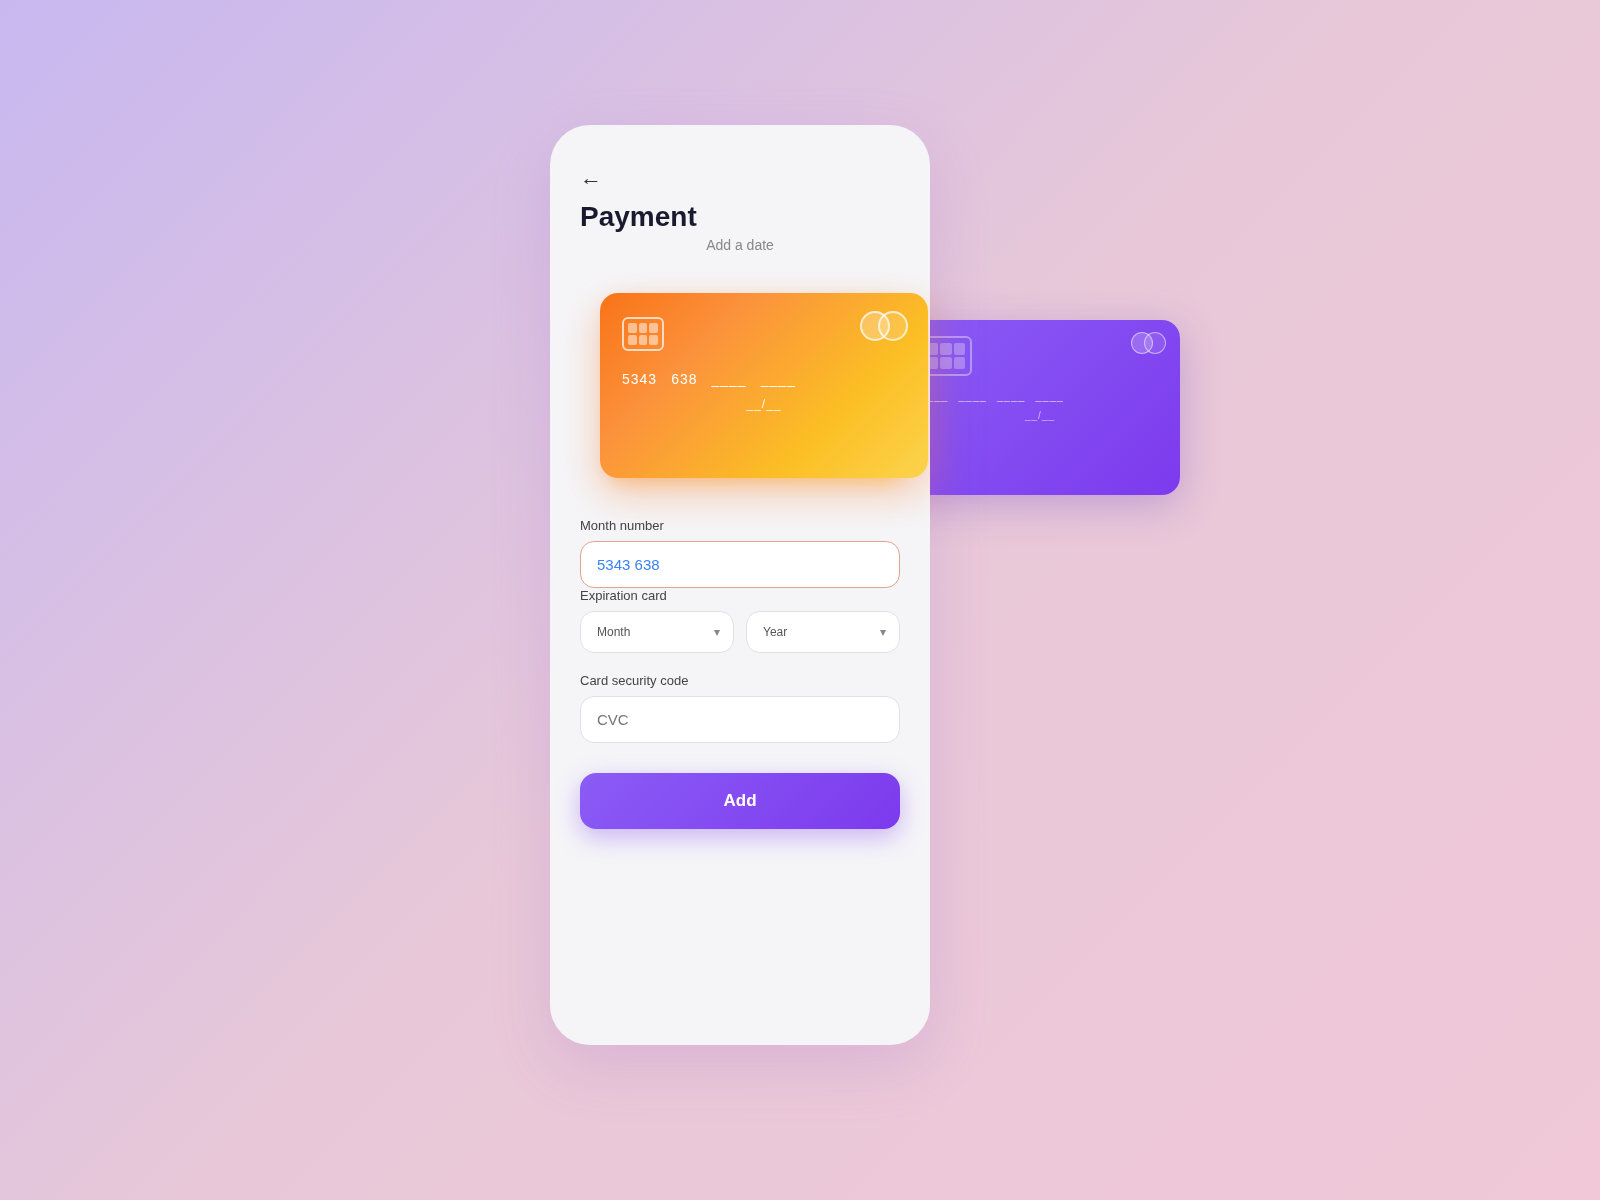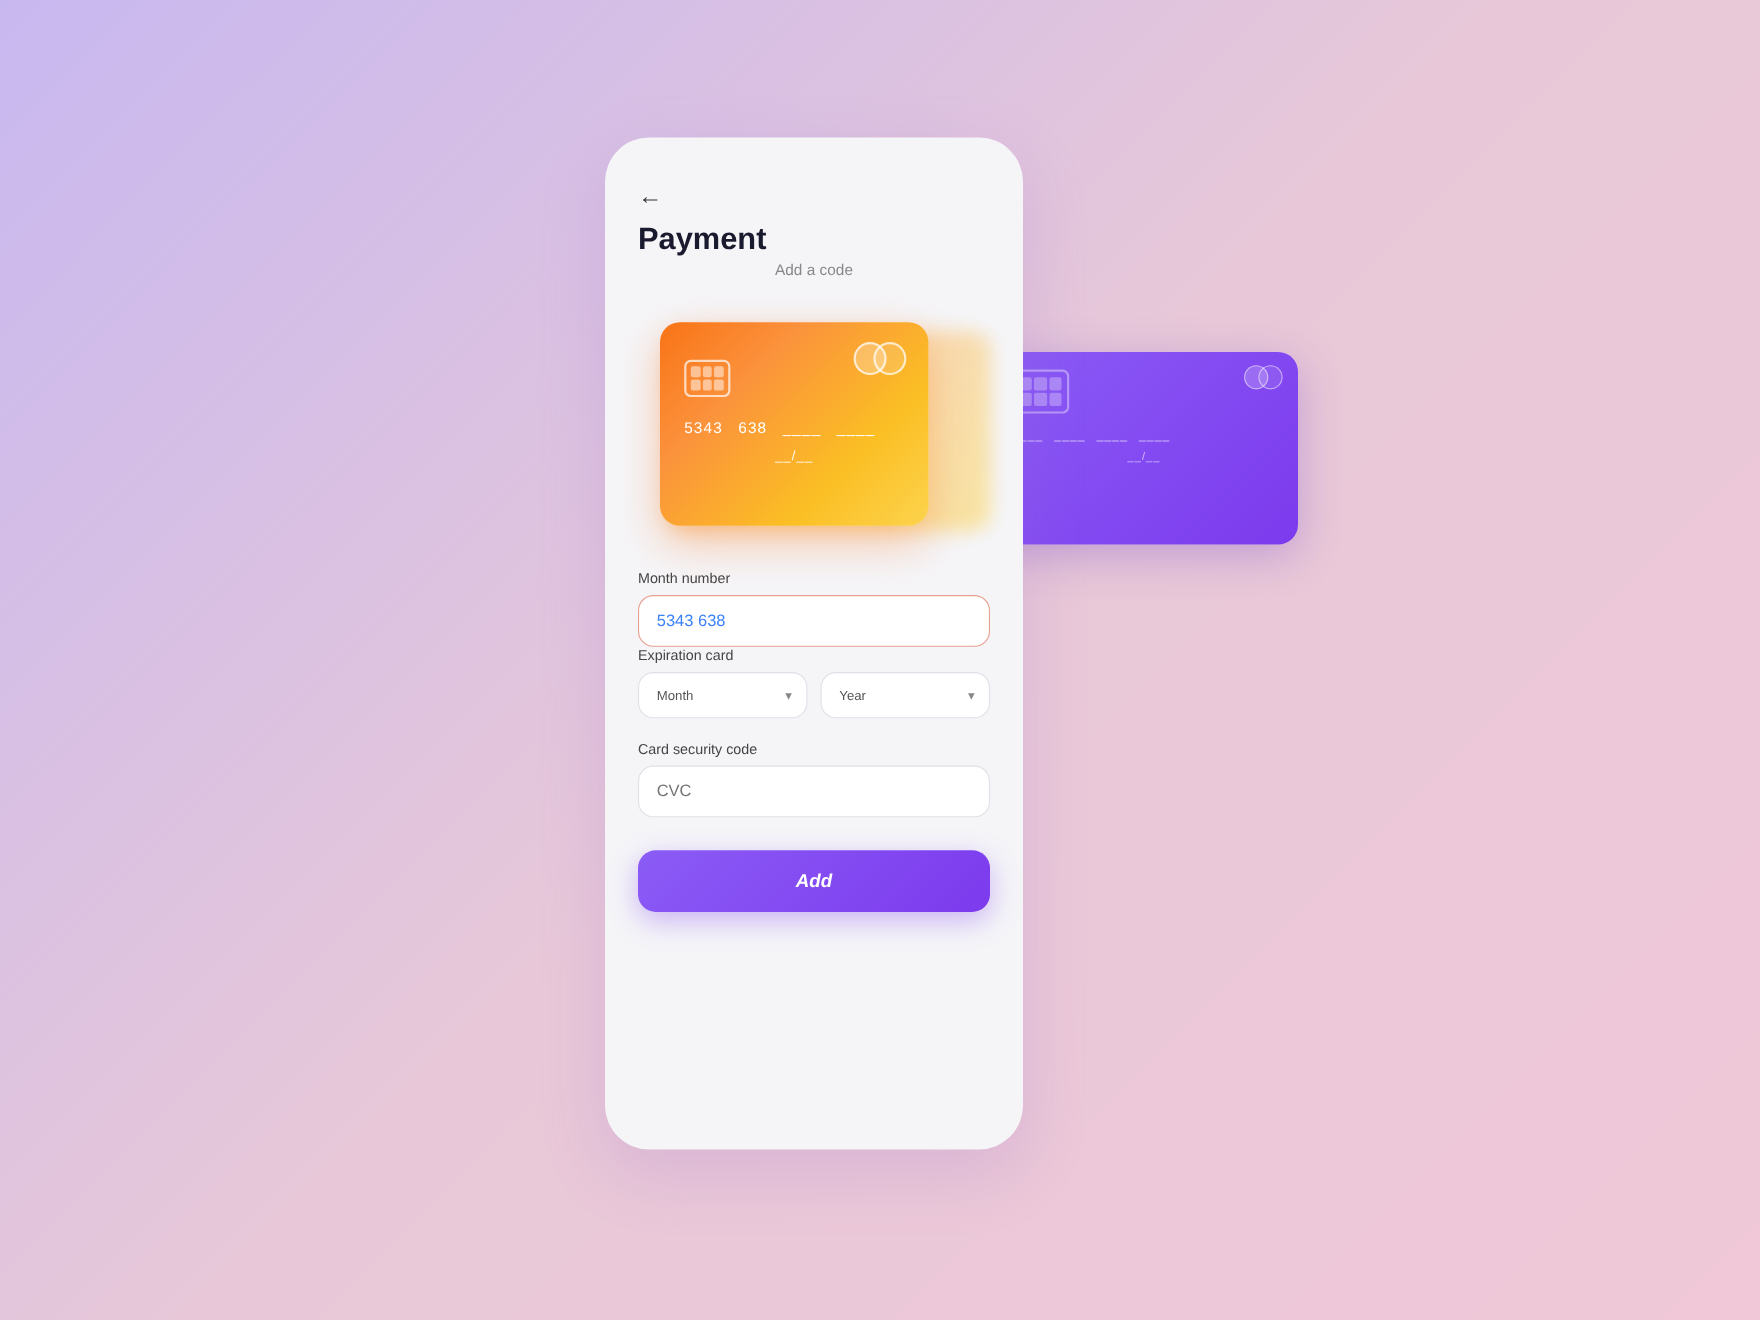--- a/index.html
+++ b/index.html
@@ -85,25 +85,25 @@
       position: relative;
       height: 200px;
       margin-bottom: 35px;
       z-index: 3;
     }
 
     .card-orange {
       position: absolute;
       top: 10px;
       left: 20px;
-      width: 244px;
+      width: 328px;
       height: 185px;
       background: linear-gradient(135deg, #f97316 0%, #fb923c 30%, #fbbf24 70%, #fcd34d 100%);
       border-radius: 18px;
-      padding: 34px 22px;
+      padding: 24px 22px;
       box-shadow: 0 15px 40px rgba(249, 115, 22, 0.35);
       z-index: 4;
     }
 
     
     .chip {
       width: 42px;
       height: 34px;
       border: 2px solid rgba(255,255,255,0.7);
       border-radius: 6px;
@@ -299,21 +299,20 @@
       padding: 18px;
       background: linear-gradient(135deg, #8b5cf6 0%, #7c3aed 100%);
       border: none;
       border-radius: 16px;
       color: white;
       font-size: 17px;
       font-weight: 600;
       cursor: pointer;
       margin-top: 10px;
       box-shadow: 0 8px 25px rgba(124, 58, 237, 0.35);
-      font-style: italic;
     }
   </style>
 </head>
 <body>
 
 <div class="scene">
 
   <div class="card-purple">
     <div style="display:flex; justify-content:space-between; align-items:flex-start;">
       <div class="chip-large">
@@ -339,21 +338,21 @@
       <span>__/__</span>
     </div>
   </div>
 
   <div class="phone-panel">
     <div class="phone-inner">
 
       <div class="back-btn">←</div>
 
       <div class="page-title">Payment</div>
-      <div class="page-subtitle">Add a code</div>
+      <div class="page-subtitle">Add a date</div>
 
       <div class="card-container">
 
         <div style="position:absolute; top:18px; left:26px; width:295px; height:182px; background: linear-gradient(135deg, #f8b09080 0%, #fcd34d80 100%); border-radius:18px; filter:blur(8px); z-index:3;"></div>
 
         <div class="card-orange">
           <div style="display:flex; justify-content:space-between; align-items:flex-start;">
             <div class="chip">
               <div class="chip-cell"></div>
               <div class="chip-cell"></div>

